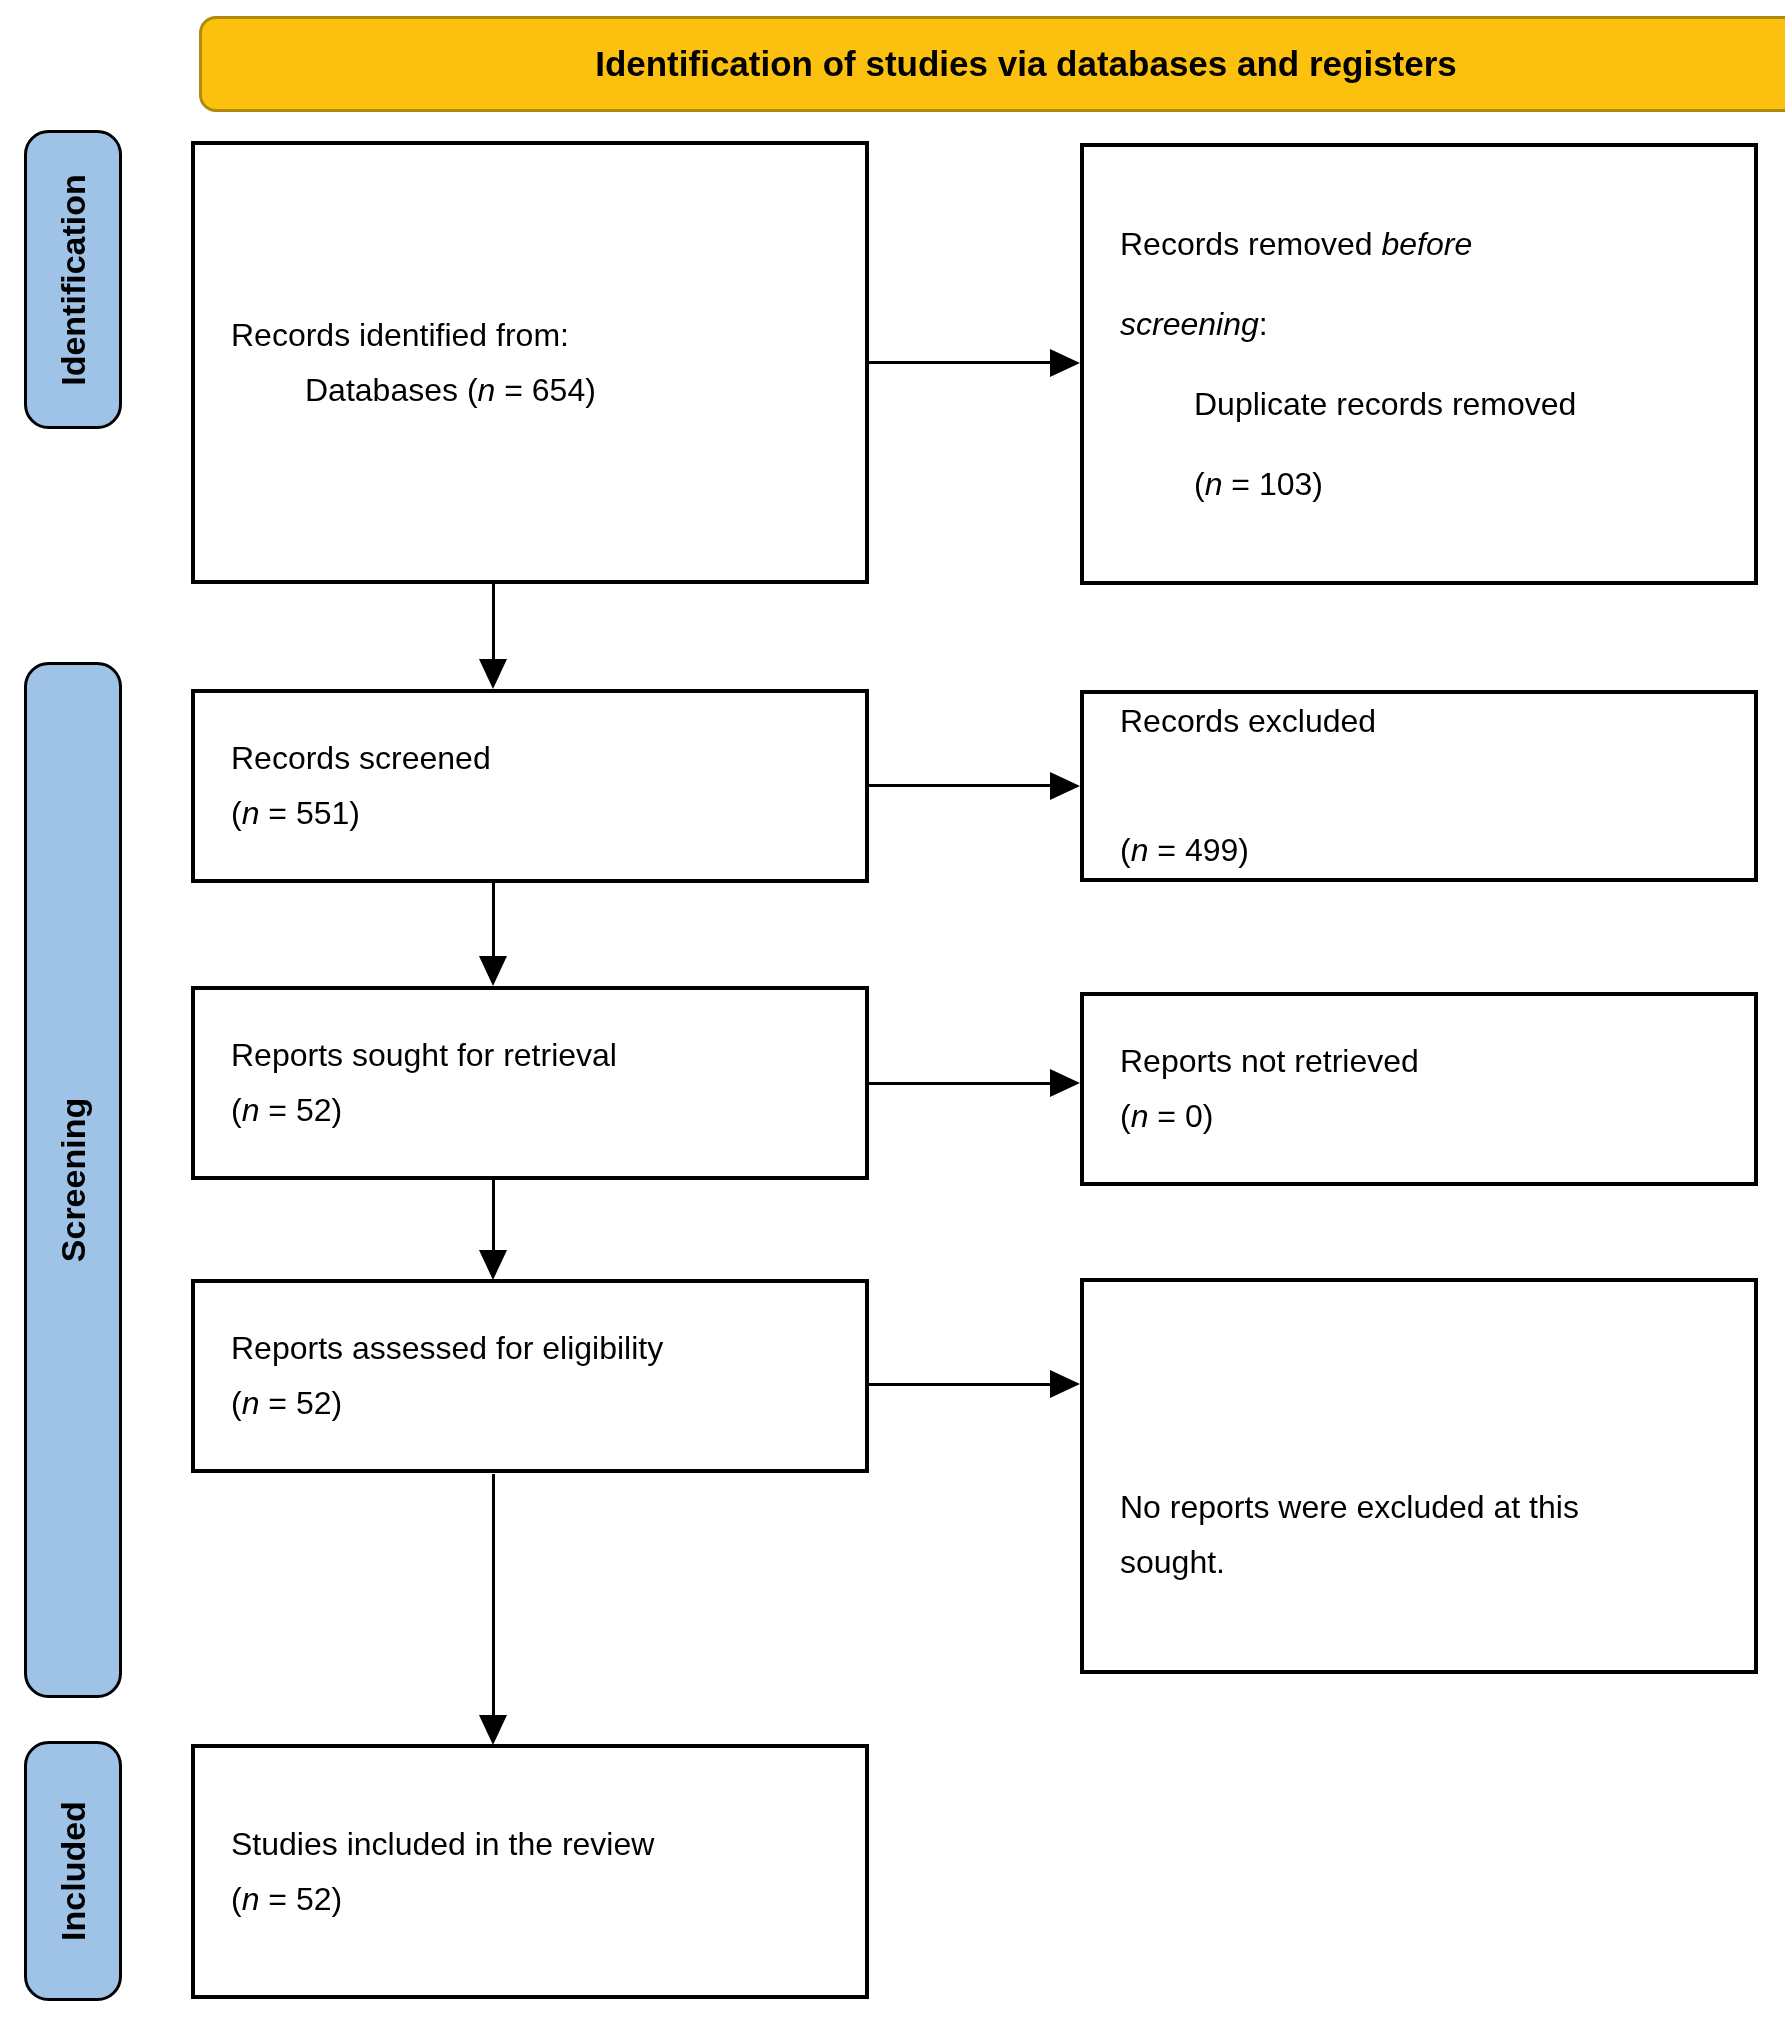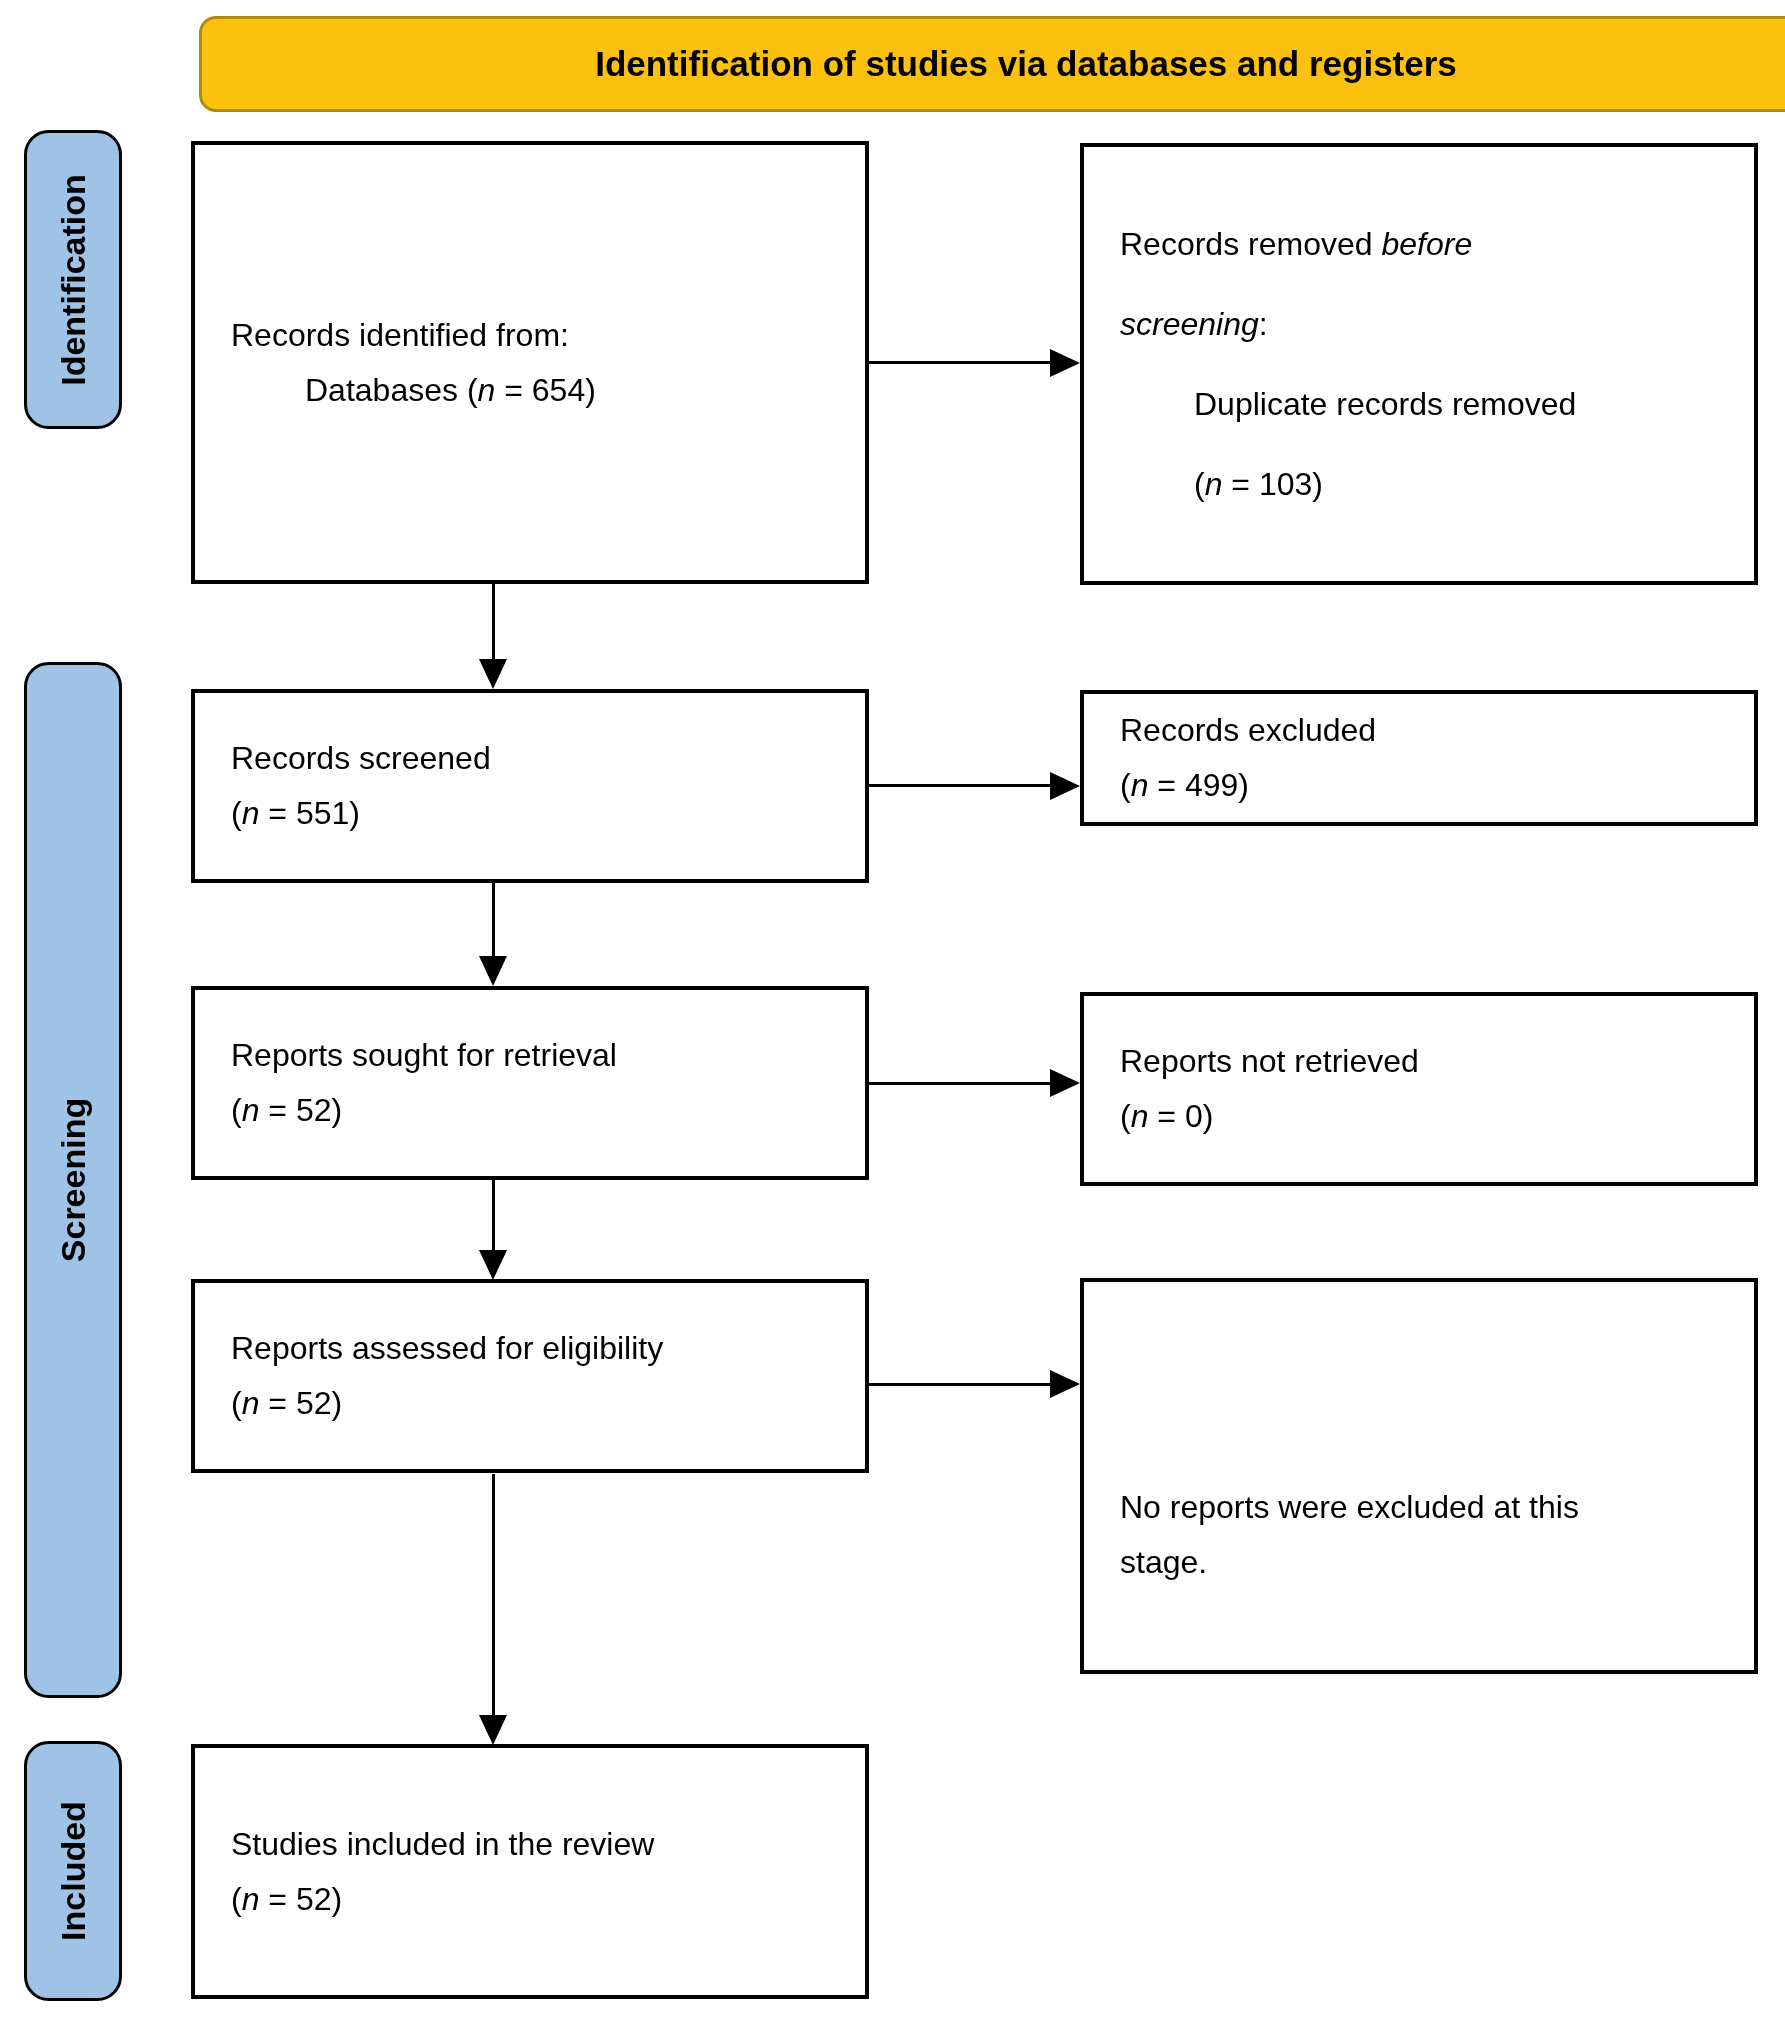--- a/index.html
+++ b/index.html
@@ -54,21 +54,21 @@
     padding-left: 36px; padding-right: 18px;
     font-size: 32px;
   }
   .fbox .line { line-height: 55px; }
   .fbox .line.indent { padding-left: 74px; }
   .it { font-style: italic; }
 
   #box-records-identified    { left: 191px;  top: 141px;  width: 678px; height: 443px; }
   #box-records-removed       { left: 1080px; top: 143px;  width: 678px; height: 442px; gap: 25px; }
   #box-records-screened      { left: 191px;  top: 689px; width: 678px; height: 194px; }
-  #box-records-excluded      { left: 1080px; top: 690px; width: 678px; height: 136px; }
+  #box-records-excluded      { left: 1080px; top: 690px; width: 678px; height: 192px; justify-content: space-between; }
   #box-reports-sought        { left: 191px;  top: 986px; width: 678px; height: 194px; }
   #box-reports-not-retrieved { left: 1080px; top: 992px; width: 678px; height: 194px; }
   #box-reports-assessed      { left: 191px;  top: 1279px; width: 678px; height: 194px; }
   #box-no-reports-excluded   { left: 1080px; top: 1278px; width: 678px; height: 396px; padding-top: 117px; }
   #box-studies-included      { left: 191px;  top: 1744px; width: 678px; height: 255px; }
 
   
   .vline { position: absolute; width: 3.2px; background: var(--arrow, #000); }
   .vhead {
     position: absolute; width: 0; height: 0;
@@ -128,21 +128,21 @@
   <div class="fbox" id="box-reports-not-retrieved">
       <div class="line"><span>Reports not retrieved</span></div>
       <div class="line"><span>(</span><span class="it">n</span><span> = 0)</span></div>
     </div>
   <div class="fbox" id="box-reports-assessed">
       <div class="line"><span>Reports assessed for eligibility</span></div>
       <div class="line"><span>(</span><span class="it">n</span><span> = 52)</span></div>
     </div>
   <div class="fbox" id="box-no-reports-excluded">
       <div class="line"><span>No reports were excluded at this</span></div>
-      <div class="line"><span>stage.</span></div>
+      <div class="line"><span>sought.</span></div>
     </div>
   <div class="fbox" id="box-studies-included">
       <div class="line"><span>Studies included in the review</span></div>
       <div class="line"><span>(</span><span class="it">n</span><span> = 52)</span></div>
     </div>
 
   <div>
     <div class="vline" style="left:492px; top:584px; height:76px;"></div>
     <div class="vhead" style="left:479px; top:659px;"></div>
   </div>

